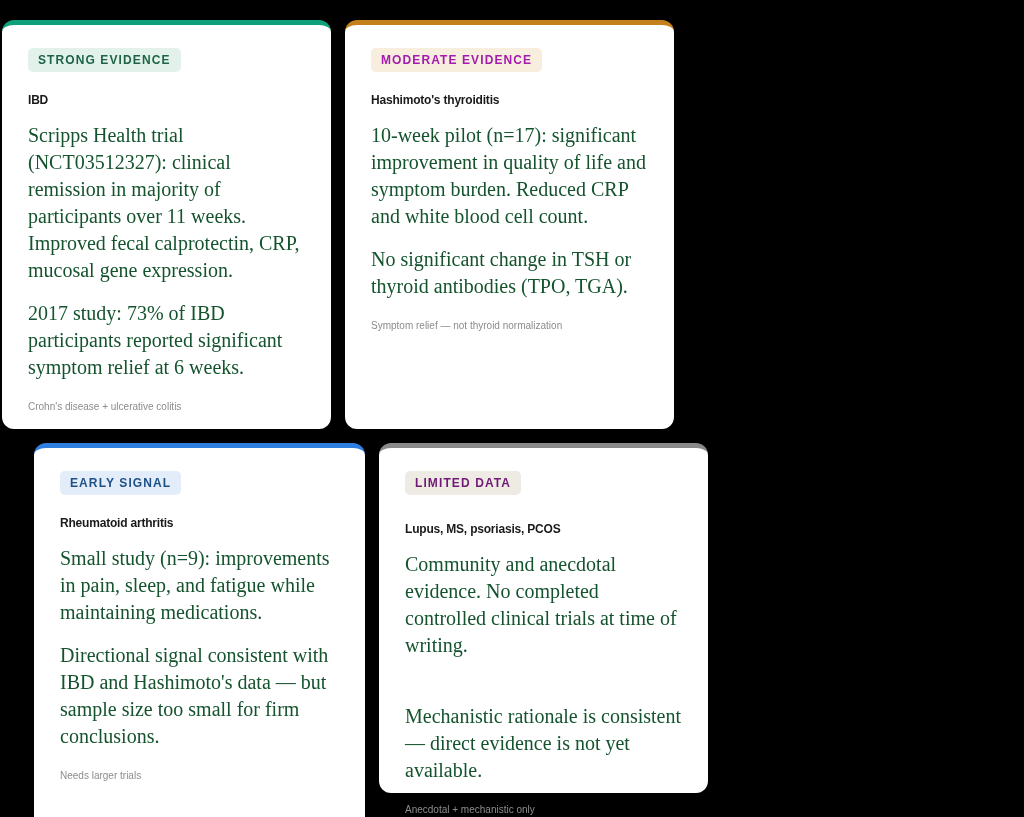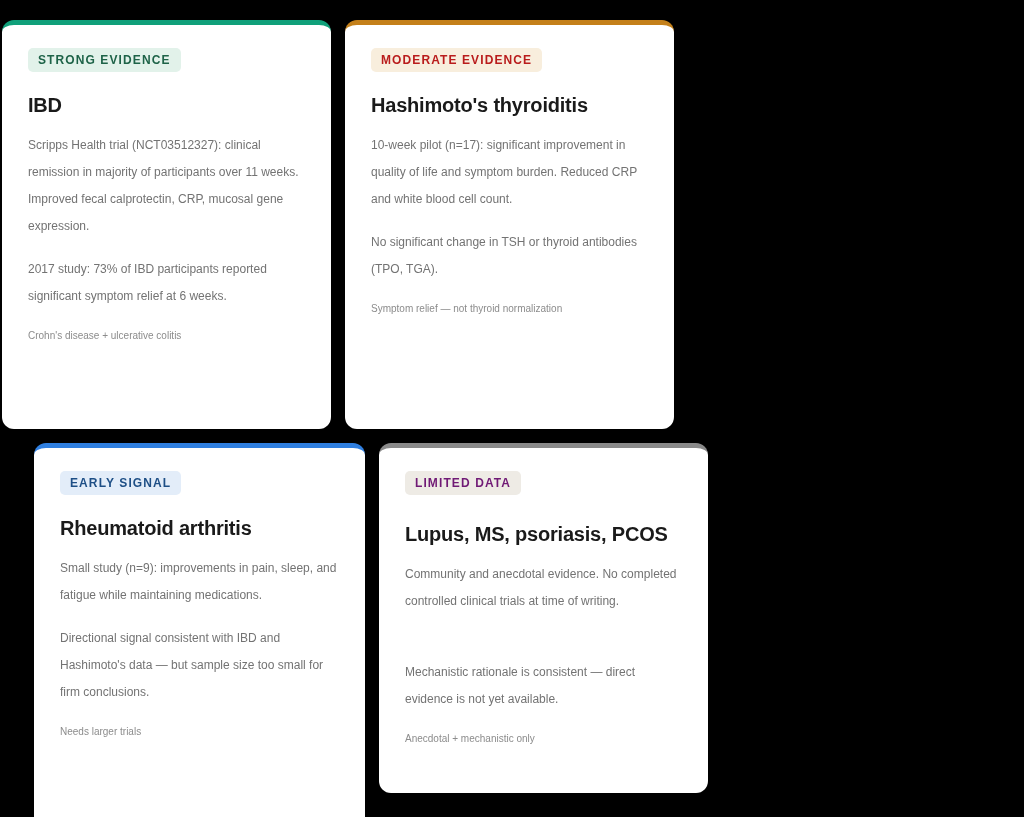--- a/index.html
+++ b/index.html
@@ -53,33 +53,34 @@
     display: inline;
     font-size: 12px;
     font-weight: bold;
     letter-spacing: 1.1px;
     line-height: 26px;
     padding: 5px 10px;
     border-radius: 5px;
     white-space: normal;
   }
   .card-title {
-    font-size: 20px;
+    font-size: 12px;
     font-weight: bold;
     color: #1a1a1a;
     margin: 10px 0 14px 0;
     line-height: 1.25;
     letter-spacing: -0.2px;
   }
   .card.c4 .card-title { margin-top: 16px; }
   .body-p {
-    font-size: 12px;
+    font-size: 20px;
     line-height: 27px;
-    color: #737373;
+    color: #14532d;
     margin: 0 0 16px 0;
+    font-family: Liberation Serif, serif;
   }
   .body-p.spacer-after { margin-bottom: 44px; }
   .footnote {
     font-size: 10px;
     line-height: 19px;
     color: #8c8c8c;
     margin: 0;
   }
 </style>
 </head>
@@ -93,21 +94,21 @@
         <span class="badge" style="background-color: rgb(226, 242, 234); color: rgb(30, 99, 72);">STRONG EVIDENCE</span>
       </div>
       <div class="card-title">IBD</div>
       <p class="body-p">Scripps Health trial (NCT03512327): clinical remission in majority of participants over 11 weeks. Improved fecal calprotectin, CRP, mucosal gene expression.</p>
       <p class="body-p">2017 study: 73% of IBD participants reported significant symptom relief at 6 weeks.</p>
       <p class="footnote">Crohn's disease + ulcerative colitis</p>
     </div>
 
     <div class="card c2" style="border-top-color: rgb(196, 128, 26);">
       <div class="badge-wrap">
-        <span class="badge" style="background-color: rgb(248, 238, 221); color: #b91c1c;">MODERATE EVIDENCE</span>
+        <span class="badge" style="background-color: rgb(248, 238, 221); color: #a21caf;">MODERATE EVIDENCE</span>
       </div>
       <div class="card-title">Hashimoto's thyroiditis</div>
       <p class="body-p">10-week pilot (n=17): significant improvement in quality of life and symptom burden. Reduced CRP and white blood cell count.</p>
       <p class="body-p">No significant change in TSH or thyroid antibodies (TPO, TGA).</p>
       <p class="footnote">Symptom relief — not thyroid normalization</p>
     </div>
 
     <div class="card c3" style="border-top-color: rgb(47, 127, 224);">
       <div class="badge-wrap">
         <span class="badge" style="background-color: rgb(227, 237, 249); color: rgb(30, 79, 134);">EARLY SIGNAL</span>

